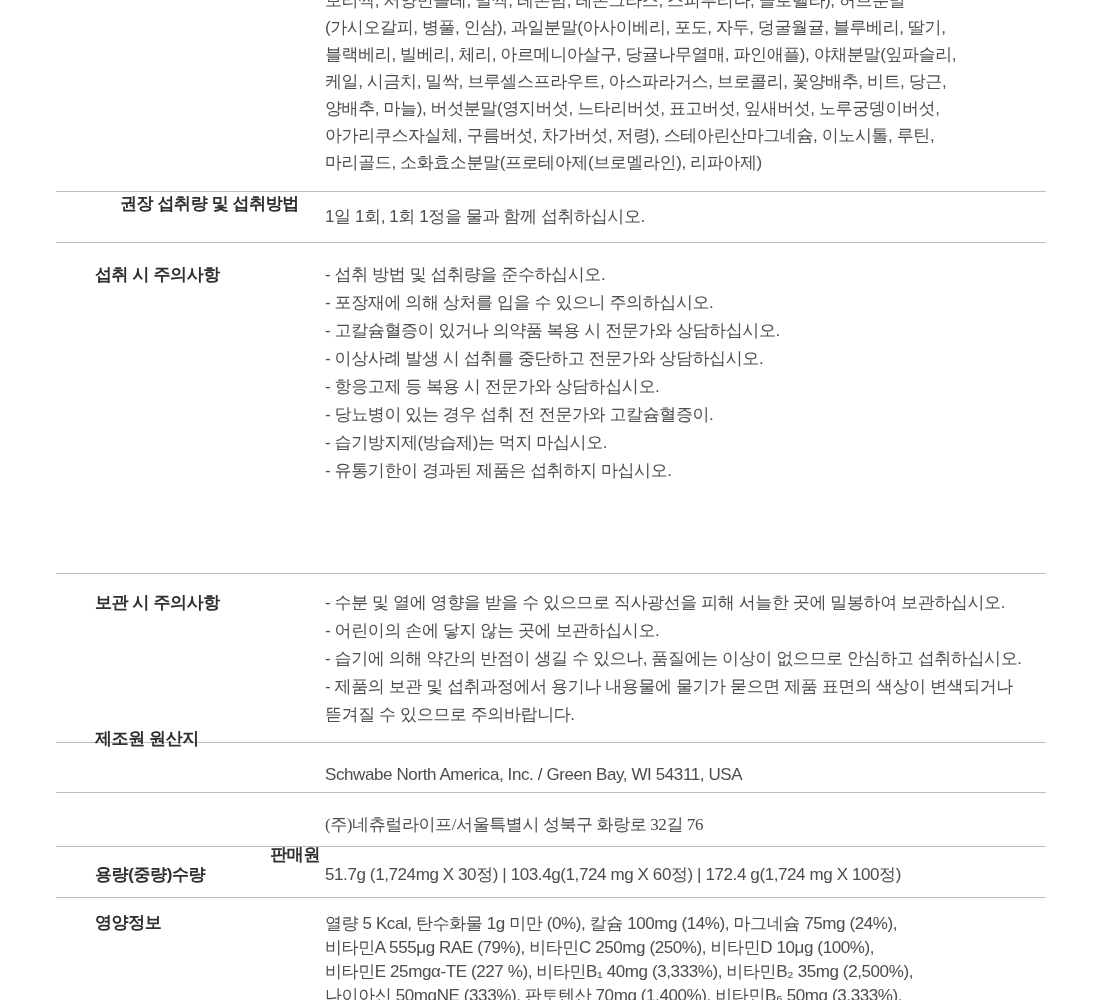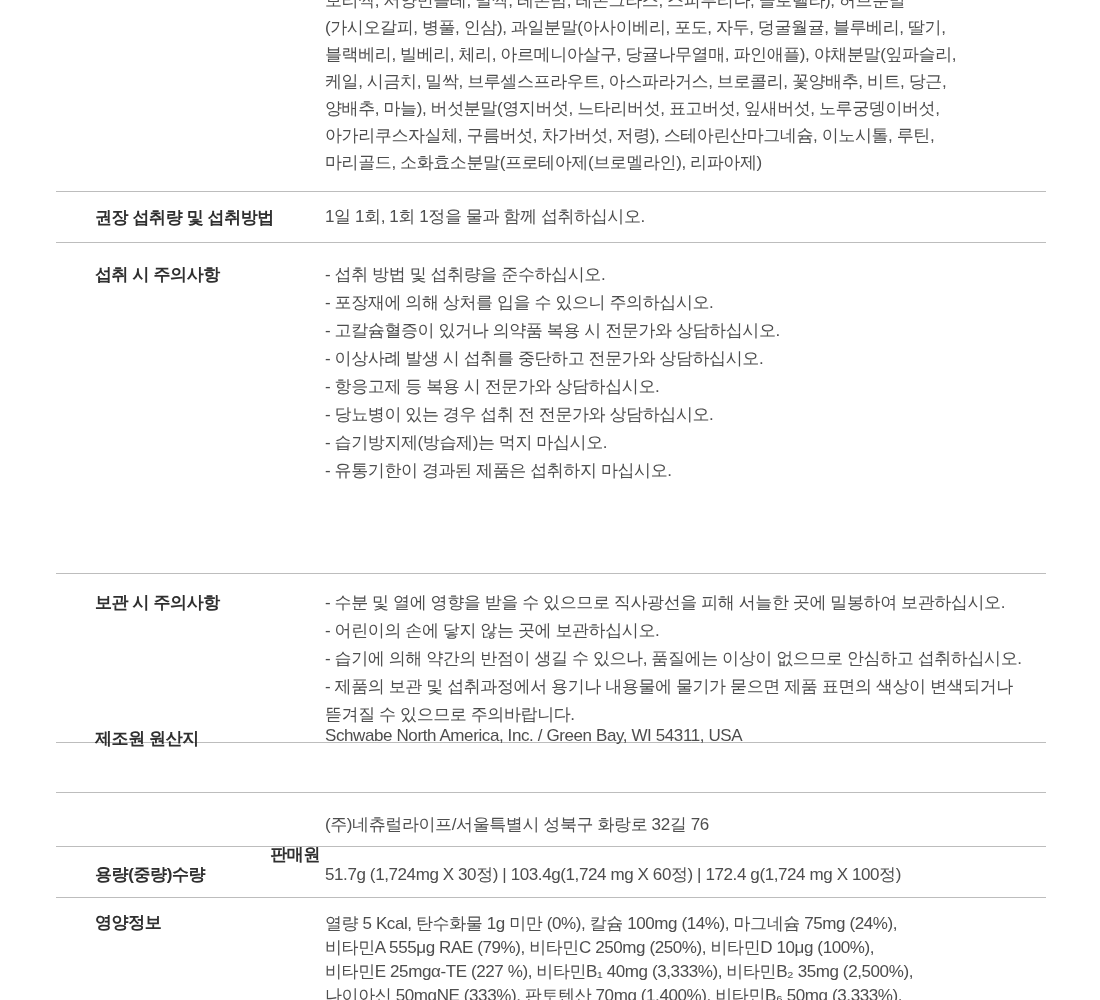--- a/index.html
+++ b/index.html
@@ -22,29 +22,29 @@
   .lh27 .line{line-height:27px;}
   .lh28 .line{line-height:28px;}
   .lh24 .line{line-height:24px;}
   .divider{
     position:absolute;left:56px;width:990px;height:1px;
     background:#bdbdbd;
   }
   
   #ingredients-value{top:-13px;}
   #d1{top:191px;}
-  #dosage-label{top:204px;} #dosage-value{top:203px;}
+  #dosage-label{top:190px;margin-left:25px;} #dosage-value{top:203px;}
   #d2{top:242px;}
   #intake-label{top:261px;} #intake-value{top:261px;}
   #d3{top:573px;}
   #storage-label{top:589px;} #storage-value{top:589px;}
   #d4{top:742px;}
-  #origin-label{top:725px;} #origin-value{top:722px;}
+  #origin-label{top:725px;} #origin-value{top:761px;}
   #d5{top:792px;}
-  #seller-label{top:841px;text-align:right;} #seller-value{top:811px;}
+  #seller-label{top:841px;text-align:right;} #seller-value{top:811px;font-family:Liberation Serif, serif;}
   #d6{top:846px;}
   #volume-label{top:861px;} #volume-value{top:861px;}
   #d7{top:897px;}
   #nutrition-label{top:909px;} #nutrition-value{top:912px;}
 </style>
 </head>
 <body>
 
 <div id="ingredients-value" class="value lines lh27">
     <div class="line">보리싹, 서양민들레, 밀싹, 레몬밤, 레몬그라스, 스피루리나, 클로렐라), 허브분말</div>
@@ -65,21 +65,21 @@
 
 <div id="d2" class="divider"></div>
 
 <div id="intake-label" class="label">섭취 시 주의사항</div>
 <div id="intake-value" class="value lines lh28">
     <div class="line">- 섭취 방법 및 섭취량을 준수하십시오.</div>
     <div class="line">- 포장재에 의해 상처를 입을 수 있으니 주의하십시오.</div>
     <div class="line">- 고칼슘혈증이 있거나 의약품 복용 시 전문가와 상담하십시오.</div>
     <div class="line">- 이상사례 발생 시 섭취를 중단하고 전문가와 상담하십시오.</div>
     <div class="line">- 항응고제 등 복용 시 전문가와 상담하십시오.</div>
-    <div class="line">- 당뇨병이 있는 경우 섭취 전 전문가와 상담하십시오.</div>
+    <div class="line">- 당뇨병이 있는 경우 섭취 전 전문가와 고칼슘혈증이.</div>
     <div class="line">- 습기방지제(방습제)는 먹지 마십시오.</div>
     <div class="line">- 유통기한이 경과된 제품은 섭취하지 마십시오.</div>
   </div>
 
 <div id="d3" class="divider"></div>
 
 <div id="storage-label" class="label">보관 시 주의사항</div>
 <div id="storage-value" class="value lines lh28">
     <div class="line">- 수분 및 열에 영향을 받을 수 있으므로 직사광선을 피해 서늘한 곳에 밀봉하여 보관하십시오.</div>
     <div class="line">- 어린이의 손에 닿지 않는 곳에 보관하십시오.</div>

